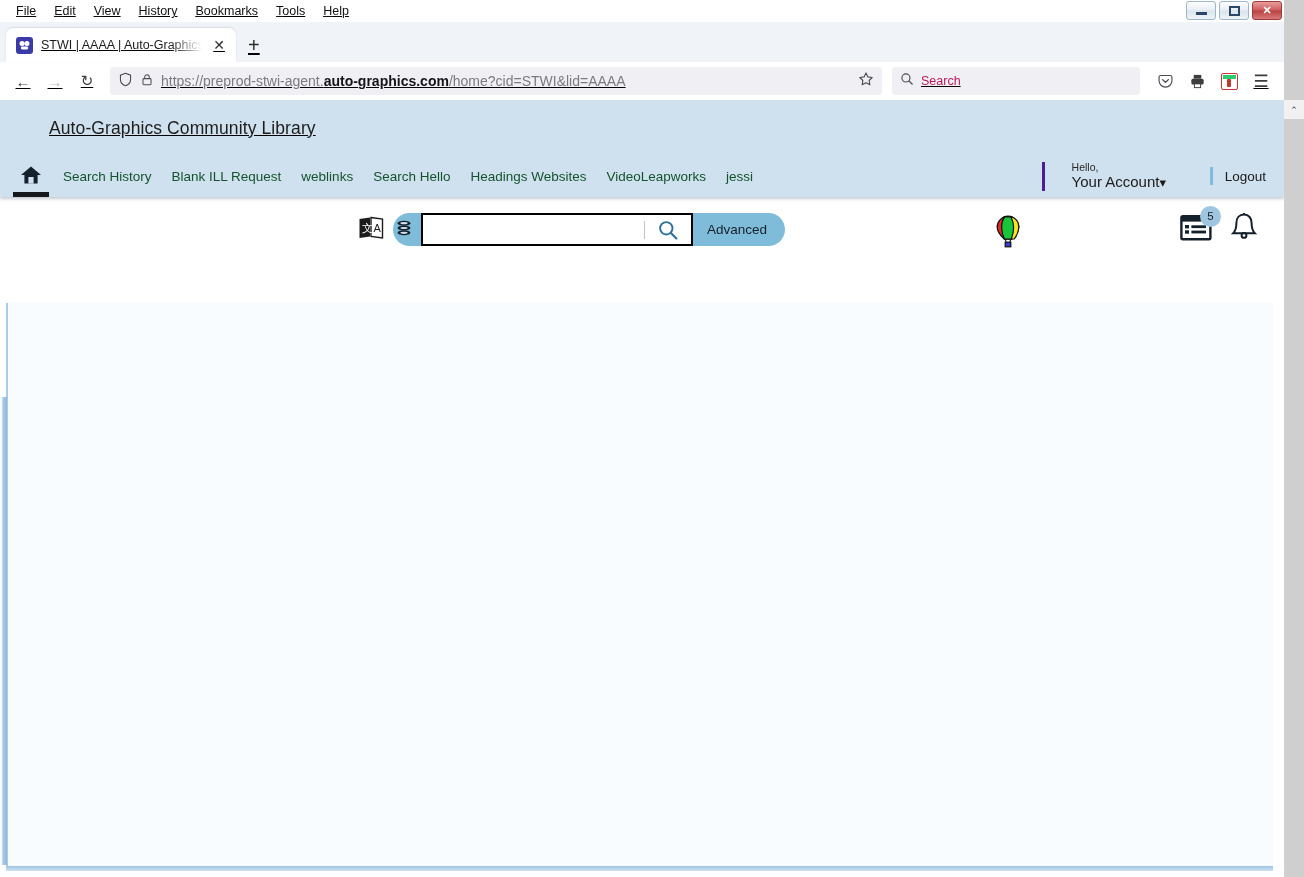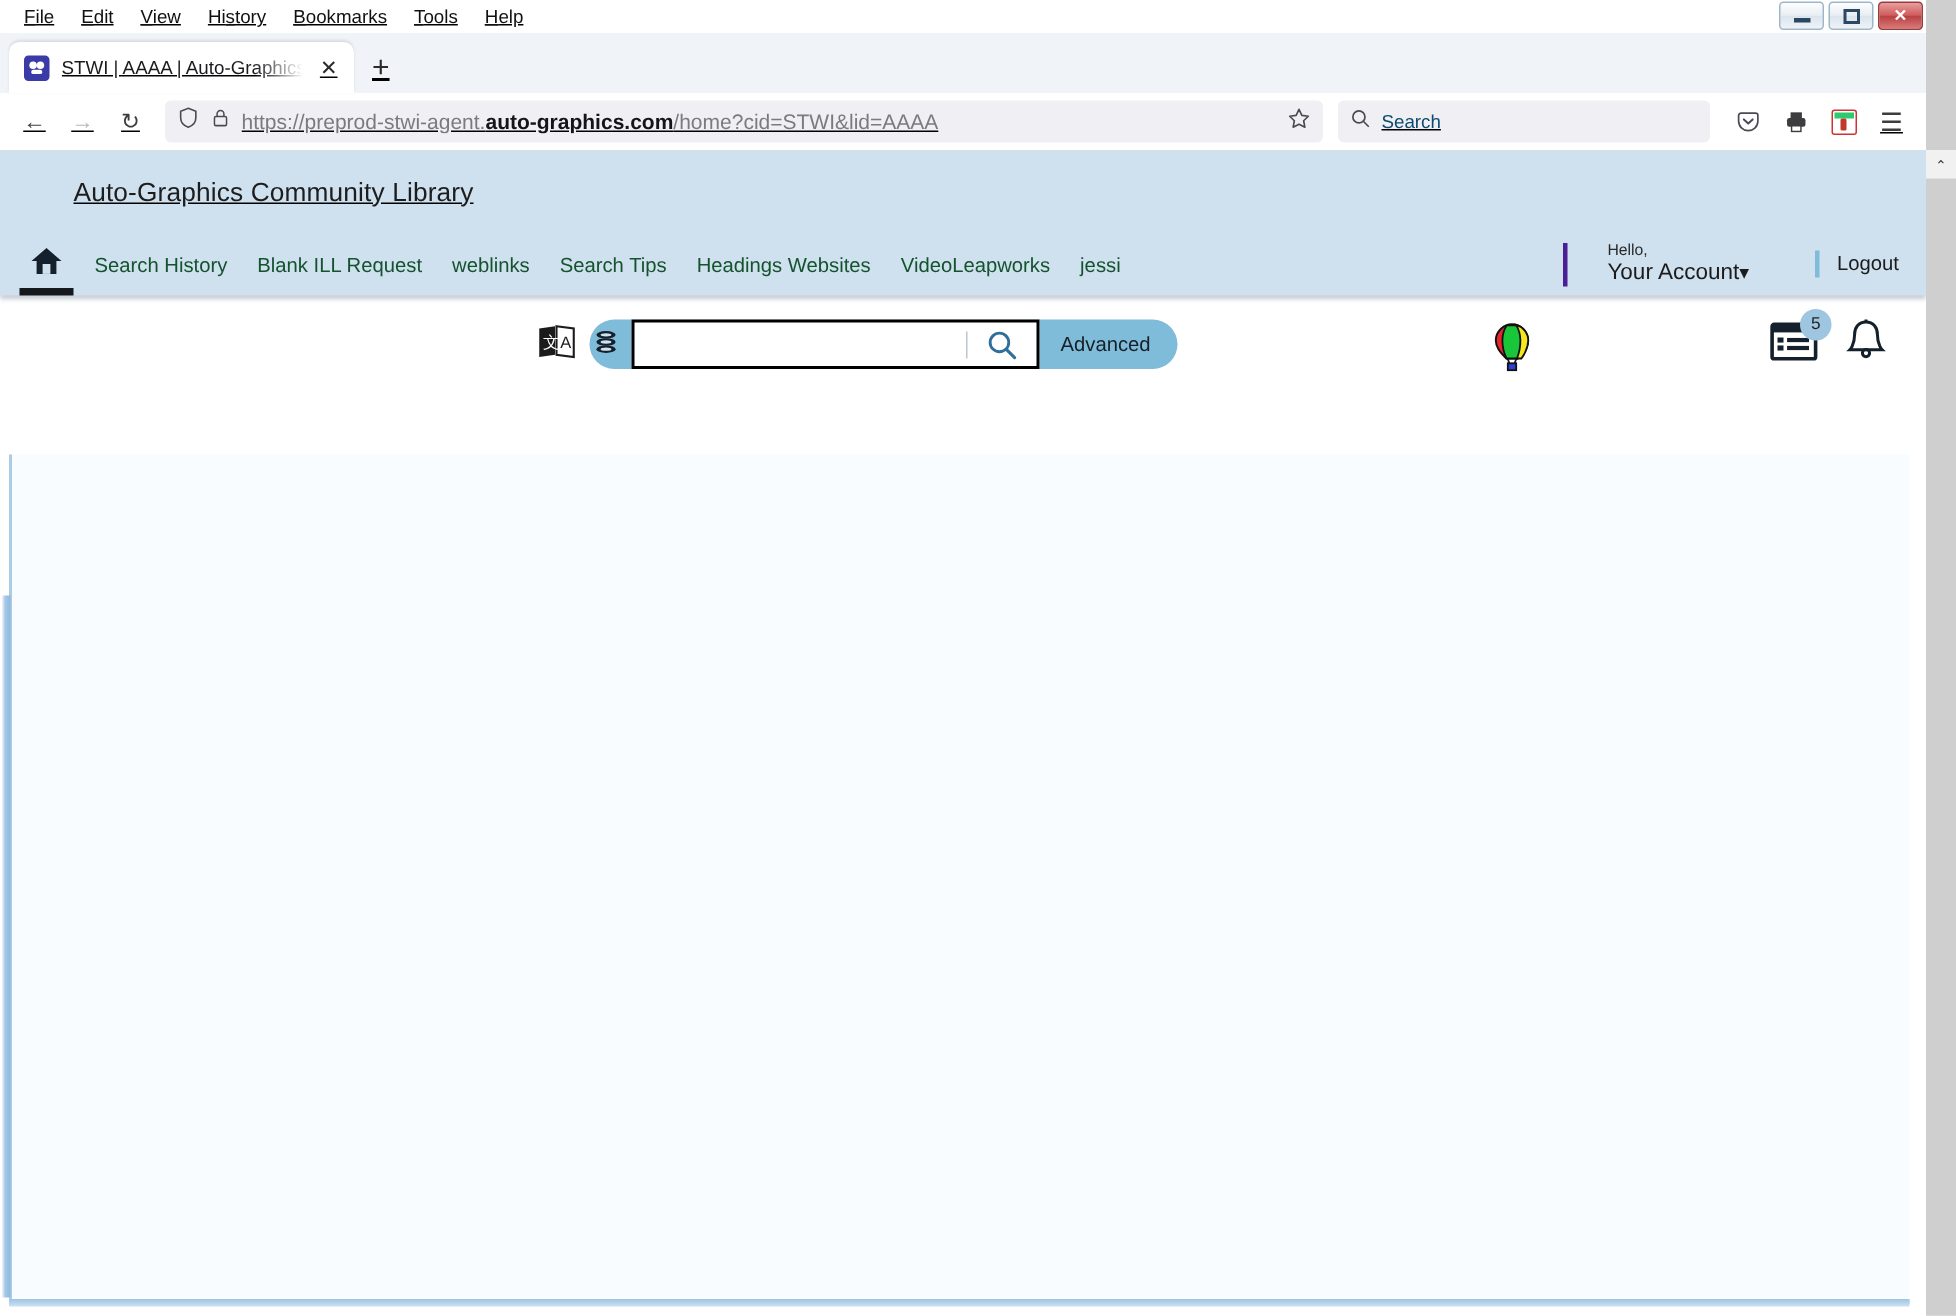--- a/index.html
+++ b/index.html
@@ -180,21 +180,21 @@
     overflow: hidden;
   }
   .url-text b { color: #15141a; font-weight: 600; }
   .searchbar {
     width: 248px; height: 28px;
     background: #f0f0f4; border-radius: 4px;
     display: flex; align-items: center; gap: 7px;
     padding: 0 8px; margin-left: 8px;
     cursor: text;
   }
-  .searchbar .ph { font-size: 12.5px; color: #0c4a6e; }
+  .searchbar .ph { font-size: 12.5px; color: #be185d; }
   .toolicons { display: flex; align-items: center; gap: 2px; margin-left: 8px; }
   .toolicon {
     width: 30px; height: 28px;
     display:flex;align-items:center;justify-content:center;
     border-radius: 4px; cursor: pointer; color: #3d3d40;
   }
   .pocket-ext {
     width: 17px;height:17px;border:1.6px solid #c33; border-radius:2px;
     background:#fff; display:flex;align-items:center;justify-content:center;
     position: relative;
@@ -599,21 +599,21 @@
             <svg width="22" height="20" viewBox="0 0 22 20">
               <path d="M11 1.4 L21 10 H17.6 V18.6 H4.4 V10 H1 Z" fill="#14202b"></path>
               <rect x="8.4" y="12" width="5.2" height="6.6" fill="#cfe0ee"></rect>
             </svg>
           </span>
           <span class="home-underline"></span>
         </div>
         <div class="navlink">Search History</div>
         <div class="navlink">Blank ILL Request</div>
         <div class="navlink">weblinks</div>
-        <div class="navlink">Search Tips</div>
+        <div class="navlink">Search Hello</div>
         <div class="navlink">Headings Websites</div>
         <div class="navlink">VideoLeapworks</div>
         <div class="navlink">jessi</div>
 
         <div class="account-box">
           <div class="hello">Hello,</div>
           <div class="account-name"><span>Your Account</span><span style="font-size:13px;">▾</span></div>
         </div>
         <div class="logout-box">
           <span>Logout</span>

